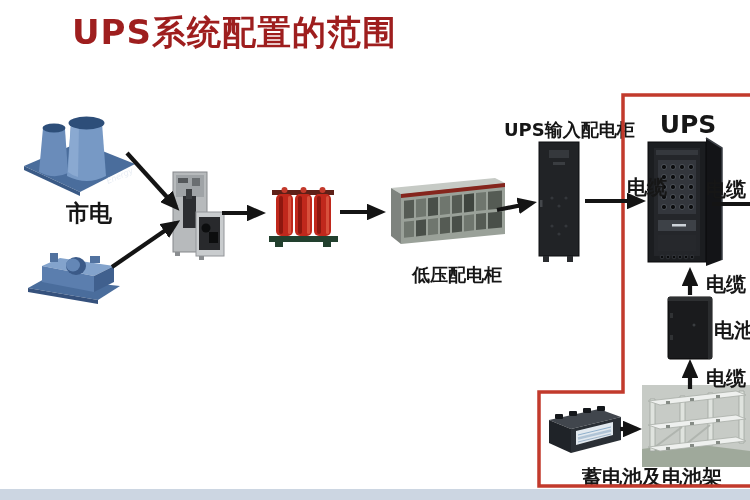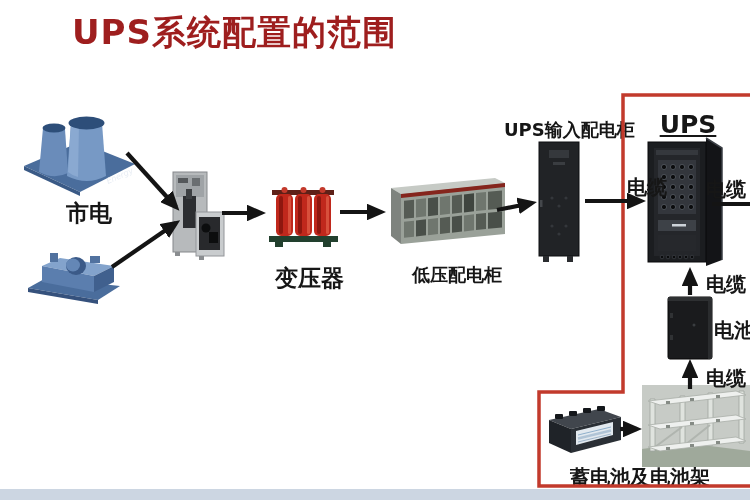--- a/index.html
+++ b/index.html
@@ -8,21 +8,21 @@
     font-family:"DejaVu Sans","Liberation Sans",sans-serif;color:#141414;
   }
   .title{
     position:absolute;left:72px;top:10px;font-size:34px;font-weight:800;
     color:#9e1e1e;letter-spacing:1px;white-space:nowrap;
   }
   .img{position:absolute;display:block;}
   .lbl{position:absolute;font-weight:700;text-align:center;white-space:nowrap;color:#161616;}
   .lbl-node{font-size:23px;text-align:right;}
   .lbl-small{font-size:18px;}
-  .lbl-big{font-size:25px;text-decoration:underline;}
+  .lbl-big{font-size:25px;}
   .lbl-cable{font-size:20px;}
   .overlay{position:absolute;left:0;top:0;pointer-events:none;}
   .strip{position:absolute;left:0;top:489px;width:750px;height:11px;background:#ccd6e2;}
 </style>
 </head>
 <body>
 
 <div class="stage">
 
   <div class="title">UPS系统配置的范围</div>
@@ -79,21 +79,20 @@
       <rect x="31" y="12" width="4" height="38" rx="2" fill="#8e170f"></rect>
       <rect x="40" y="12" width="3" height="38" rx="1.5" fill="#d8503c"></rect>
       <rect x="47" y="10" width="17" height="42" rx="5" fill="#c0281c"></rect>
       <rect x="50" y="12" width="4" height="38" rx="2" fill="#8e170f"></rect>
       <rect x="59" y="12" width="3" height="38" rx="1.5" fill="#d8503c"></rect>
     </g>
     <rect x="2" y="52" width="69" height="6" fill="#22402e"></rect>
     <rect x="8" y="58" width="8" height="5" fill="#22402e"></rect>
     <rect x="56" y="58" width="8" height="5" fill="#22402e"></rect>
   </svg>
-  <div class="lbl lbl-node" style="left:264px;top:263px;width:80px">变压器</div>
 
   <svg class="img" style="left:385px;top:174px" width="120" height="76" viewBox="0 0 120 76">
     <polygon points="6,14 110,4 120,9 16,20" fill="#c6cac5"></polygon>
     <polygon points="6,14 16,20 16,70 6,62" fill="#7e837e"></polygon>
     <polygon points="16,20 120,9 120,60 16,70" fill="#9aa199"></polygon>
     <polygon points="16,20 120,9 120,13 16,24" fill="#85251d"></polygon>
     <g transform="translate(16,25) skewY(-6)">
       <rect x="3" y="2" width="10" height="18" fill="#555b54"></rect>
       <rect x="15" y="2" width="10" height="18" fill="#6f766e"></rect>
       <rect x="27" y="2" width="10" height="18" fill="#494f49"></rect>
@@ -217,21 +216,21 @@
         <rect x="48" y="13" width="4" height="3"></rect>
         <rect x="74" y="10" width="4" height="3"></rect>
       <rect x="24" y="40" width="4" height="3"></rect>
         <rect x="48" y="37" width="4" height="3"></rect>
         <rect x="74" y="34" width="4" height="3"></rect>
       <rect x="24" y="62" width="4" height="3"></rect>
         <rect x="48" y="59" width="4" height="3"></rect>
         <rect x="74" y="56" width="4" height="3"></rect>
     </g>
   </svg>
-  <div class="lbl lbl-cable" style="left:560px;top:464px;width:160px">蓄电池及电池架</div>
+  <div class="lbl lbl-cable" style="left:572px;top:464px;width:160px">蓄电池及电池架</div>
 
   <div class="lbl lbl-cable" style="left:625px;top:174px;width:44px">电缆</div>
   <div class="lbl lbl-cable" style="left:698px;top:176px;width:56px">电缆</div>
   <div class="lbl lbl-cable" style="left:704px;top:271px;width:44px">电缆</div>
   <div class="lbl lbl-cable" style="left:704px;top:365px;width:44px">电缆</div>
   <div class="lbl lbl-cable" style="left:714px;top:317px;width:60px;text-align:left">电池</div>
 
   <svg class="overlay" width="750" height="500" viewBox="0 0 750 500">
     <defs>
       <marker id="ah" markerWidth="4.6" markerHeight="4" refX="3.4" refY="2" orient="auto">

